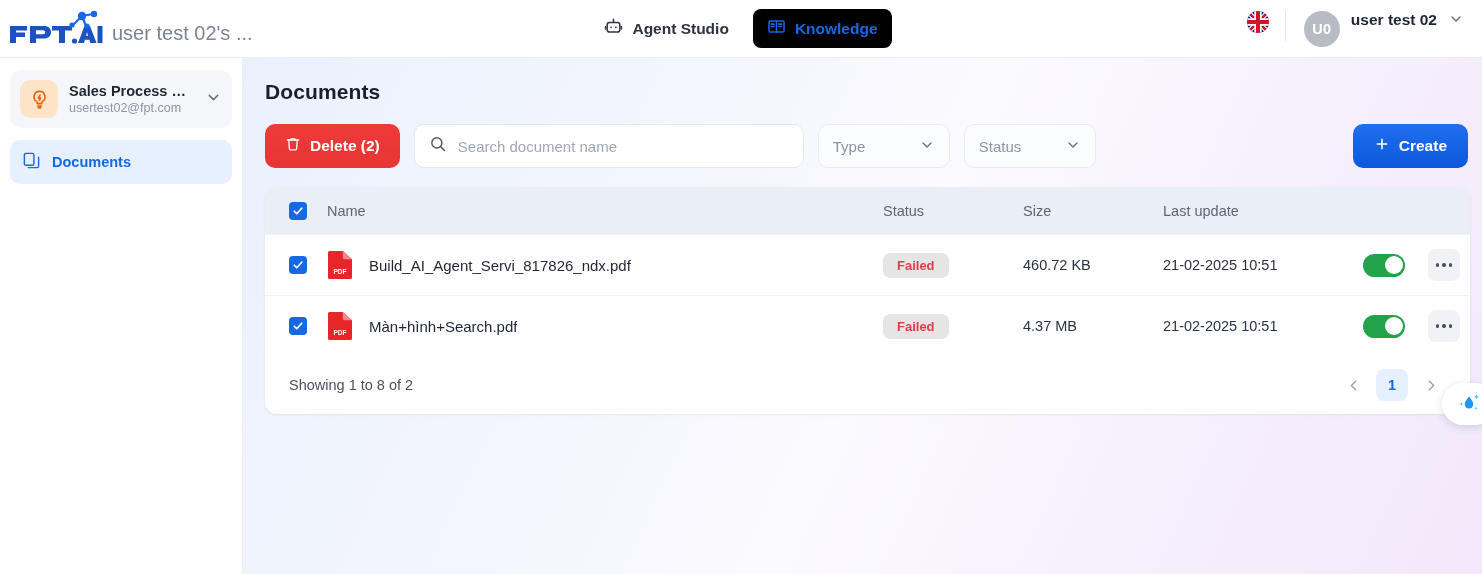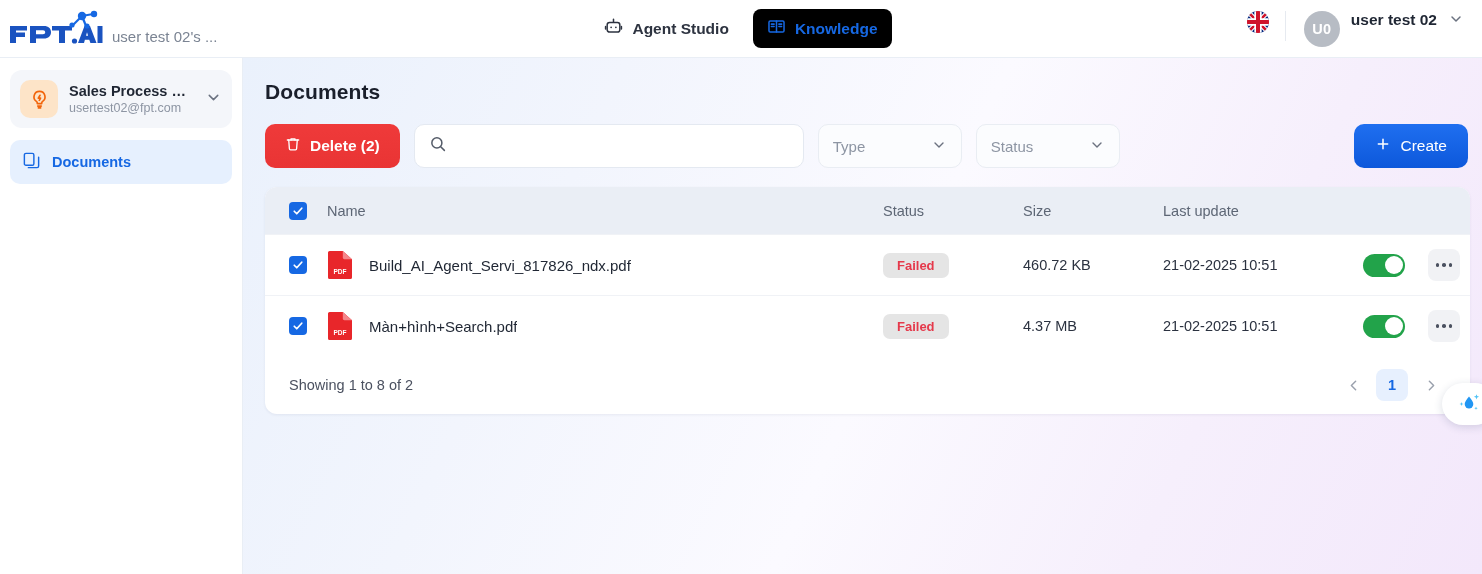--- a/index.html
+++ b/index.html
@@ -14,21 +14,21 @@
   
   .header {
     height: 58px; min-height: 58px;
     background: #ffffff;
     border-bottom: 1px solid #e9eef5;
     display: flex; align-items: center;
     position: relative; z-index: 30;
   }
   .brand { display: flex; align-items: flex-end; gap: 8px; padding-left: 8px; width: 520px; }
   .logo-wrap { position: relative; width: 96px; height: 40px; }
-  .brand-sub { font-size: 15px; color: #7b8493; padding-bottom: 4px; white-space: nowrap; }
+  .brand-sub { font-size: 20px; color: #7b8493; padding-bottom: 4px; white-space: nowrap; }
 
   .nav { flex: 1; display: flex; align-items: flex-end; justify-content: center; gap: 10px; }
   .nav-item {
     display: flex; align-items: center; gap: 9px;
     padding: 8px 14px; border-radius: 8px;
     font-size: 15.5px; font-weight: bold; color: #2d3340;
     cursor: pointer; white-space: nowrap;
   }
   .nav-item.active { background: #000000; color: #1668e3; }
 
@@ -96,30 +96,30 @@
     position: relative; width: 390px; height: 44px;
     background: #ffffff; border: 1px solid #e4e9f1; border-radius: 10px;
     display: flex; align-items: center; padding: 0 14px; gap: 11px;
   }
   .search-input {
     flex: 1; border: none; outline: none; background: transparent;
     font-size: 15px; font-family: inherit; color: #1f2633;
   }
   .search-input::placeholder { color: #a0a7b4; }
   .select {
-    height: 44px; width: 144px; border-radius: 10px;
+    height: 44px; width: 132px; border-radius: 10px;
     background: #fbfcfe; border: 1px solid #e9edf3;
     display: flex; align-items: center; justify-content: space-between;
     padding: 0 14px; font-size: 15px; color: #8d95a3; cursor: pointer;
   }
   .btn-create {
     margin-left: auto; display: flex; align-items: center; gap: 9px;
     height: 44px; padding: 0 21px; border: none; border-radius: 10px;
     background: linear-gradient(180deg,#1f6ff0 0%,#0d58db 100%);
-    color: #ffffff; font-size: 15.5px; font-weight: normal;
+    color: #ffffff; font-size: 15.5px; font-weight: bold;
     font-family: inherit; cursor: pointer;
   }
 
   
   .card {
     margin-top: 19px; background: #ffffff; border-radius: 12px;
     box-shadow: 0 1px 3px rgba(24,40,80,.07);
     overflow: hidden; width: 1205px;
   }
   .row { display: flex; align-items: center; }
@@ -314,20 +314,21 @@
           <span>Delete (2)</span>
         </button>
 
         <div class="search-box">
           <span>
             <svg width="18" height="18" viewBox="0 0 24 24" fill="none" stroke="#545b68" stroke-width="2" stroke-linecap="round">
                 <circle cx="10.5" cy="10.5" r="6.7"></circle>
                 <path d="M15.6 15.6 20.5 20.5"></path>
               </svg>
           </span>
+          <input class="search-input" placeholder="Search document name" style="">
         </div>
 
         <div class="select">
           <span>Type</span>
           <span>
             <svg width="16" height="16" viewBox="0 0 24 24" fill="none" stroke="#6b7280" stroke-width="2.1" stroke-linecap="round" stroke-linejoin="round">
                 <path d="M6 9l6 6 6-6"></path>
               </svg>
           </span>
         </div>

